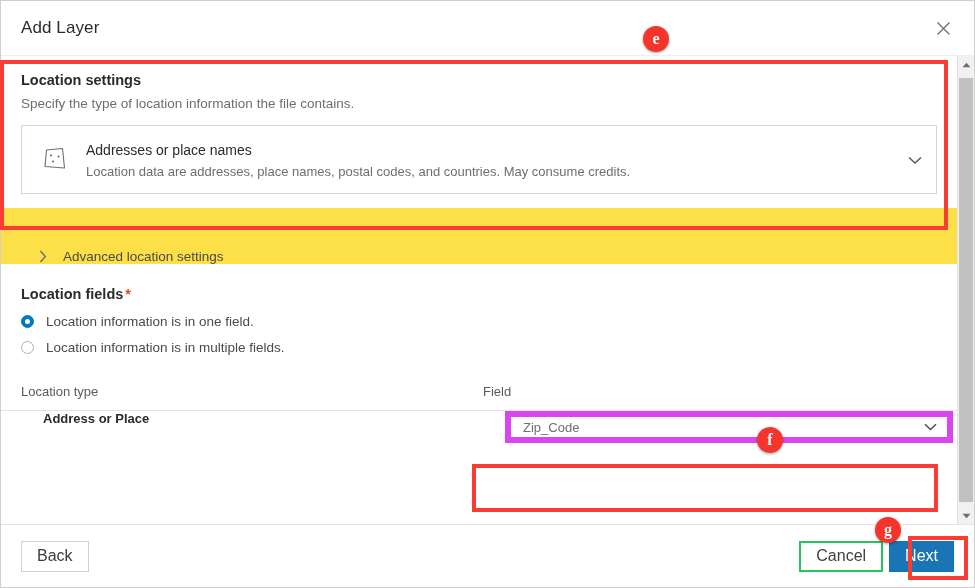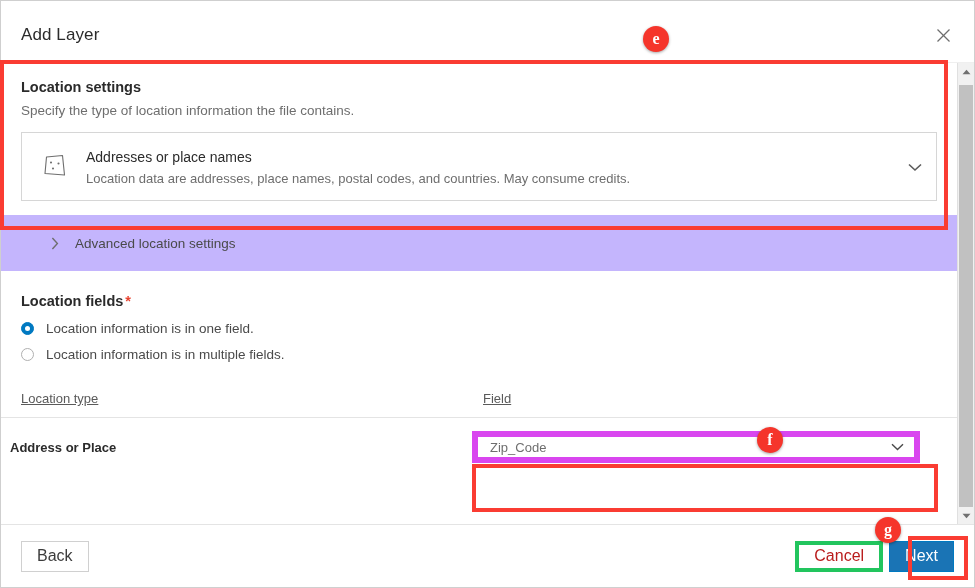--- a/index.html
+++ b/index.html
@@ -25,21 +25,21 @@
     border: 1px solid #cfcfcf;
     box-sizing: border-box;
   }
 
   
   .dlg-header {
     height: 54px;
     min-height: 54px;
     display: flex;
     align-items: center;
-    padding: 7px 16px 0 20px;
+    padding: 0 16px 0 20px;
     border-bottom: 1px solid #efefef;
     background: #ffffff;
     position: relative;
     z-index: 5;
   }
   .dlg-title {
     font-size: 17px;
     color: #2b2b2b;
     letter-spacing: .1px;
   }
@@ -133,25 +133,25 @@
     position: absolute;
     right: 14px;
     top: 50%;
     transform: translateY(-50%);
     color: #5a5a5a;
     cursor: pointer;
   }
 
   
   .advanced-band {
-    background: #c4b5fd;
-    padding: 0 32px;
+    background: #fde047;
+    padding: 0 20px;
     height: 56px;
     display: flex;
-    align-items: center;
+    align-items: flex-end;
   }
   .advanced-row {
     display: flex;
     align-items: center;
     cursor: pointer;
     padding-left: 18px;
   }
   .advanced-chevron {
     color: #6e6e6e;
     margin-right: 16px;
@@ -217,31 +217,31 @@
   .ft-head {
     display: flex;
     align-items: center;
     height: 38px;
     border-bottom: 1px solid #e4e4e4;
     padding: 0 20px;
     box-sizing: border-box;
   }
   .ft-row {
     display: flex;
-    align-items: center;
+    align-items: flex-start;
     height: 58px;
     padding: 0 9px;
     box-sizing: border-box;
+    margin-left: 33px;
   }
   .col-type { width: 462px; min-width: 462px; }
   .col-field { flex: 1; }
   .ft-head .col-type, .ft-head .col-field {
     font-size: 13px;
     color: #5a5a5a;
-    text-decoration: underline;
   }
   .ft-row .col-type {
     font-size: 13px;
     color: #2b2b2b;
     font-weight: bold;
   }
 
   .select-box {
     height: 32px;
     border: 6px solid #d946ef;
@@ -288,22 +288,22 @@
     border: 1px solid #d0d0d0;
     color: #3c3c3c;
   }
   .footer-right {
     margin-left: auto;
     display: flex;
     align-items: center;
     gap: 6px;
   }
   .btn-cancel {
-    border: 4px solid #22c55e;
-    color: #b91c1c;
+    border: 2px solid #22c55e;
+    color: #404040;
   }
   .btn-next {
     border: 1px solid #0079c1;
     background: #1a74b5;
     color: #ffffff;
   }
 
   
   .scrollbar {
     position: absolute;

